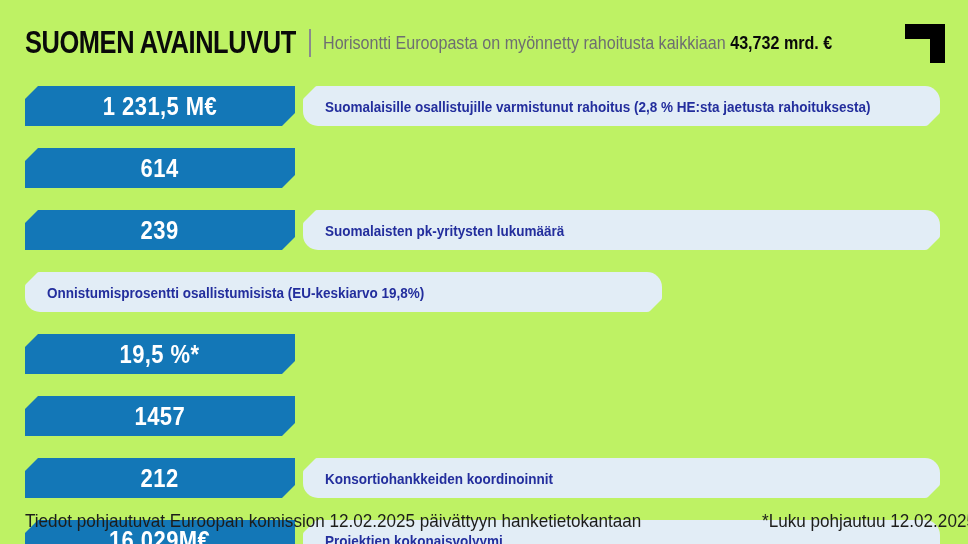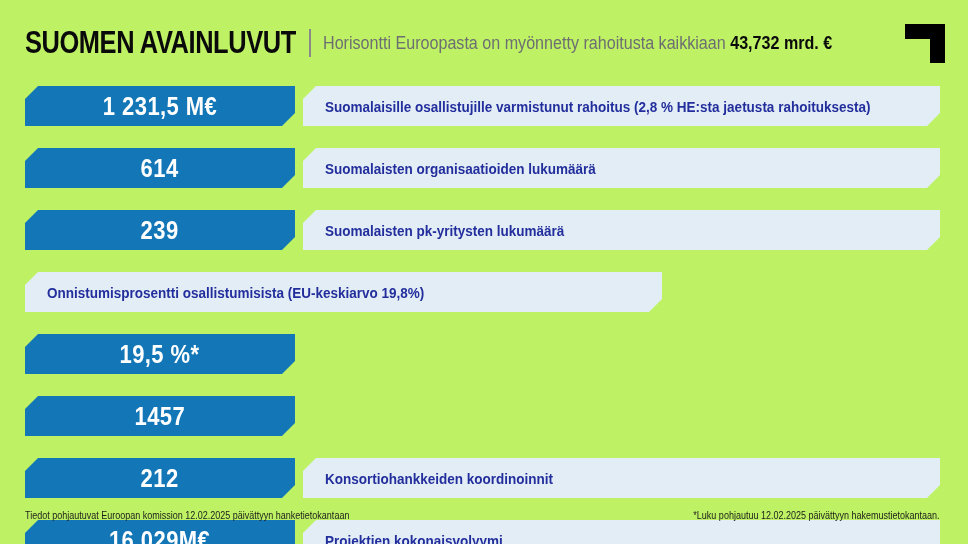--- a/index.html
+++ b/index.html
@@ -90,40 +90,41 @@
   }
   .label-box {
     width: 637px;
     height: 40px;
     background: #e2edf6;
     clip-path: polygon(13px 0, 100% 0, 100% calc(100% - 13px), calc(100% - 13px) 100%, 0 100%, 0 13px);
     display: flex;
     align-items: center;
     padding-left: 22px;
     flex: none;
+    border-radius: 15px;
   }
   .label {
     color: #232e9d;
     font-size: 15px;
     font-weight: 700;
     white-space: nowrap;
     display: inline-block;
     transform: scaleX(0.9);
     transform-origin: 0 50%;
   }
 
   
   .footer {
     position: absolute;
     left: 25px;
     right: 28px;
     top: 510px;
     display: flex;
     justify-content: space-between;
-    font-size: 10px;
+    font-size: 19px;
     color: #1d1d1b;
   }
   .footer-left {
     display: inline-block;
     transform: scaleX(0.9);
     transform-origin: 0 50%;
     white-space: nowrap;
   }
   .footer-right {
     display: inline-block;
@@ -155,23 +156,20 @@
       </div>
       <div class="label-box">
         <span class="label">Suomalaisille osallistujille varmistunut rahoitus (2,8 % HE:sta jaetusta rahoituksesta)</span>
       </div>
     </div>
 
     <div class="row">
       <div class="value-box">
         <span class="value">614</span>
       </div>
-      <div class="label-box">
-        <span class="label">Suomalaisten organisaatioiden lukumäärä</span>
-      </div>
     </div>
 
     <div class="row">
       <div class="value-box">
         <span class="value">239</span>
       </div>
       <div class="label-box">
         <span class="label">Suomalaisten pk-yritysten lukumäärä</span>
       </div>
     </div>

